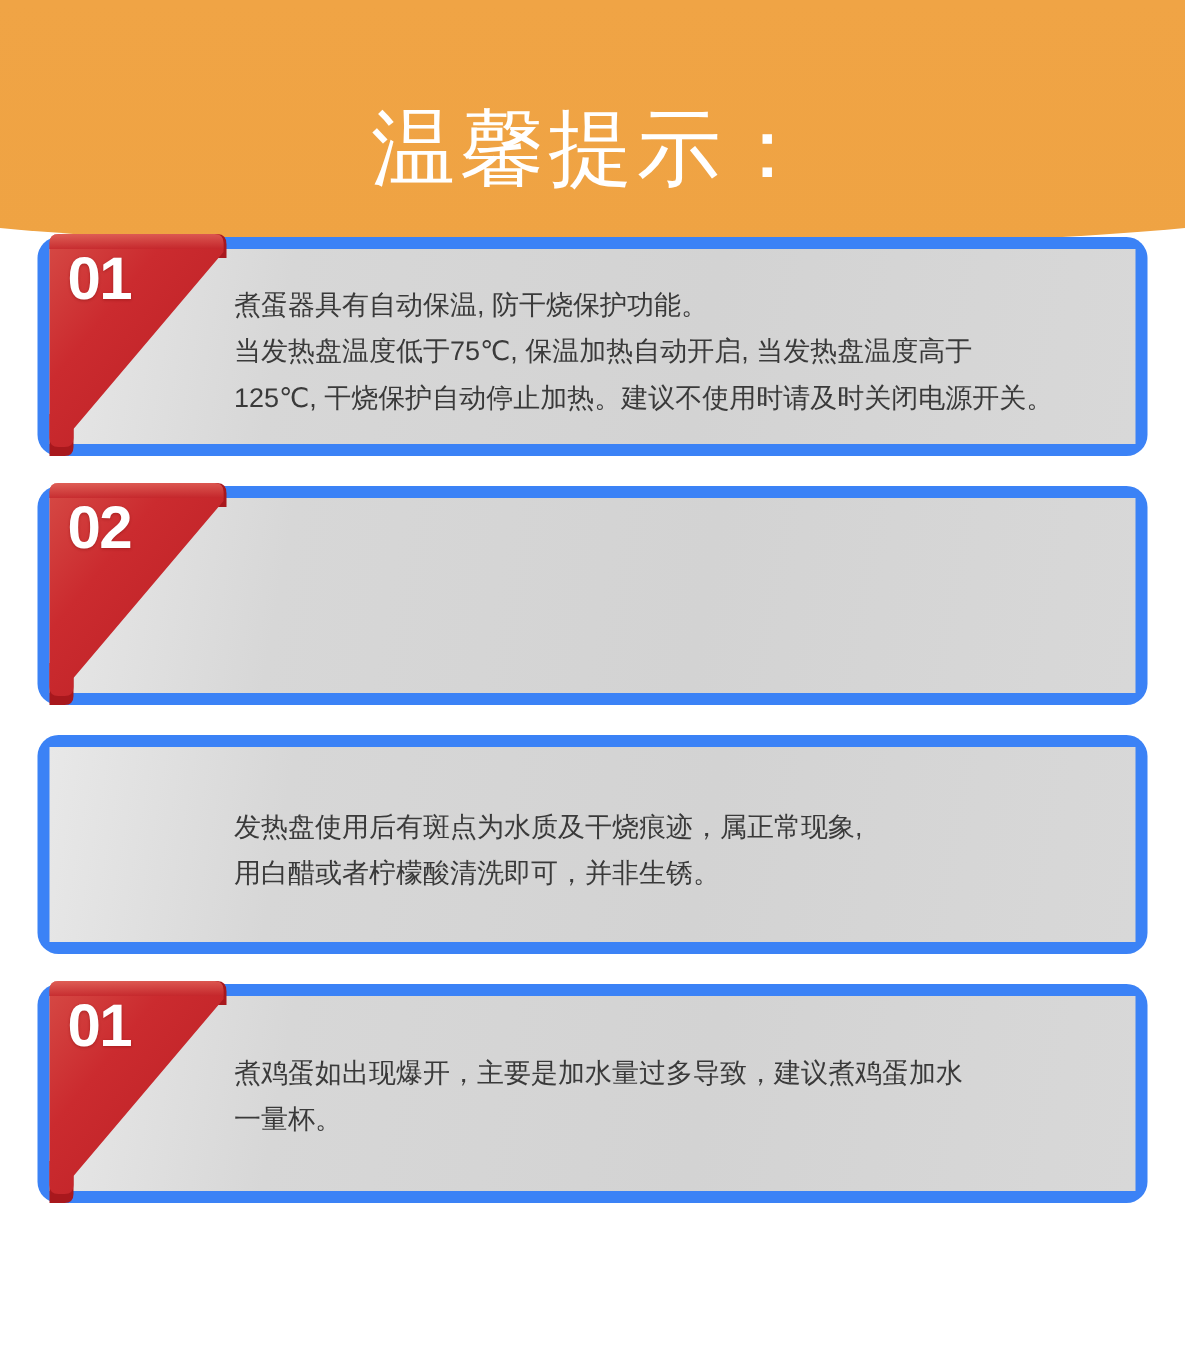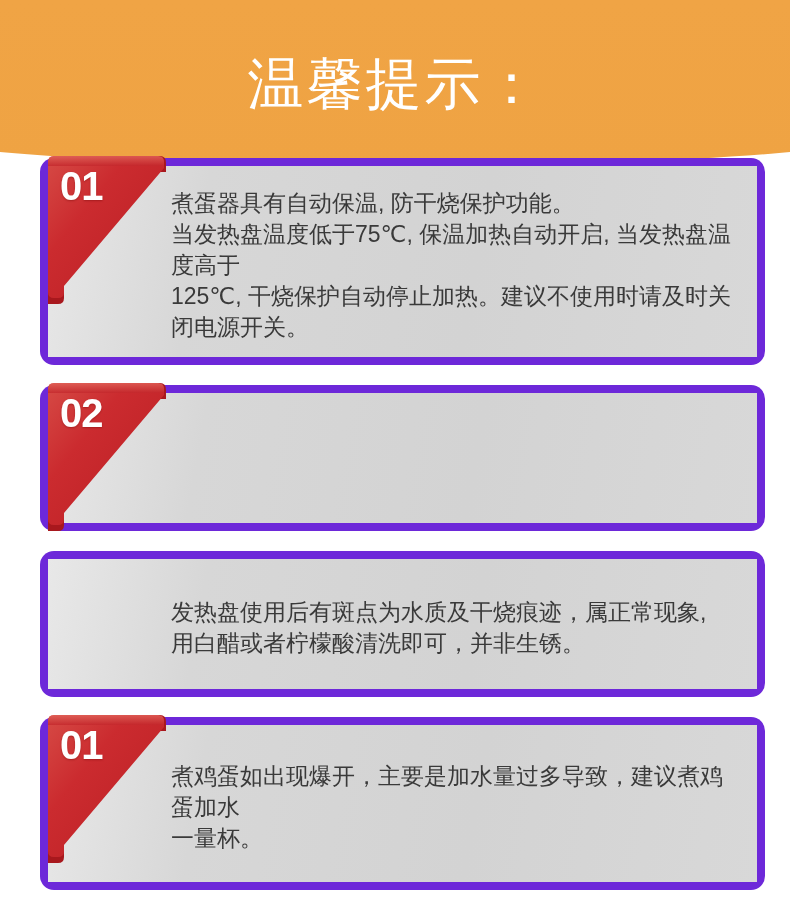--- a/index.html
+++ b/index.html
@@ -25,21 +25,21 @@
   .header-bg {
     position: absolute;
     left: 0;
     top: 0;
     width: 790px;
     height: 162px;
   }
   .header-title {
     position: absolute;
     left: 0;
-    top: 1px;
+    top: 16px;
     width: 790px;
     height: 152px;
     display: flex;
     align-items: center;
     justify-content: center;
     color: #ffffff;
     font-size: 56px;
     font-weight: 400;
     letter-spacing: 3px;
     line-height: 1;
@@ -50,22 +50,22 @@
   
   .cards {
     position: absolute;
     left: 0;
     top: 162px;
     width: 790px;
   }
 
   .card-outer {
     position: relative;
-    margin: 0 25px 20px 40px;
-    background: #6d28d9;
+    margin: 0 25px 20px 25px;
+    background: #3b82f6;
     border-radius: 14px;
     padding: 8px;
     box-sizing: border-box;
   }
   .card-outer.first {
     margin-top: -4px;
   }
 
   .card-inner {
     position: relative;
@@ -99,21 +99,21 @@
     font-weight: bold;
     letter-spacing: -1px;
     line-height: 1;
     text-shadow: 0 1px 2px rgba(120,10,10,0.45);
   }
 
   
   .card-text {
     position: relative;
     color: #3a3a3a;
-    font-size: 23px;
+    font-size: 18px;
     line-height: 31px;
     padding: 0 14px 0 123px;
     box-sizing: border-box;
     white-space: pre-line;
   }
   .card-1 .card-inner { min-height: 130px; padding-top: 22px; padding-bottom: 14px; }
   .card-2 .card-inner { min-height: 130px; padding-top: 54px; padding-bottom: 20px; }
   .card-3 .card-inner { min-height: 130px; padding-top: 38px; padding-bottom: 28px; }
   .card-4 .card-inner { min-height: 130px; padding-top: 36px; padding-bottom: 28px; }
 </style>

